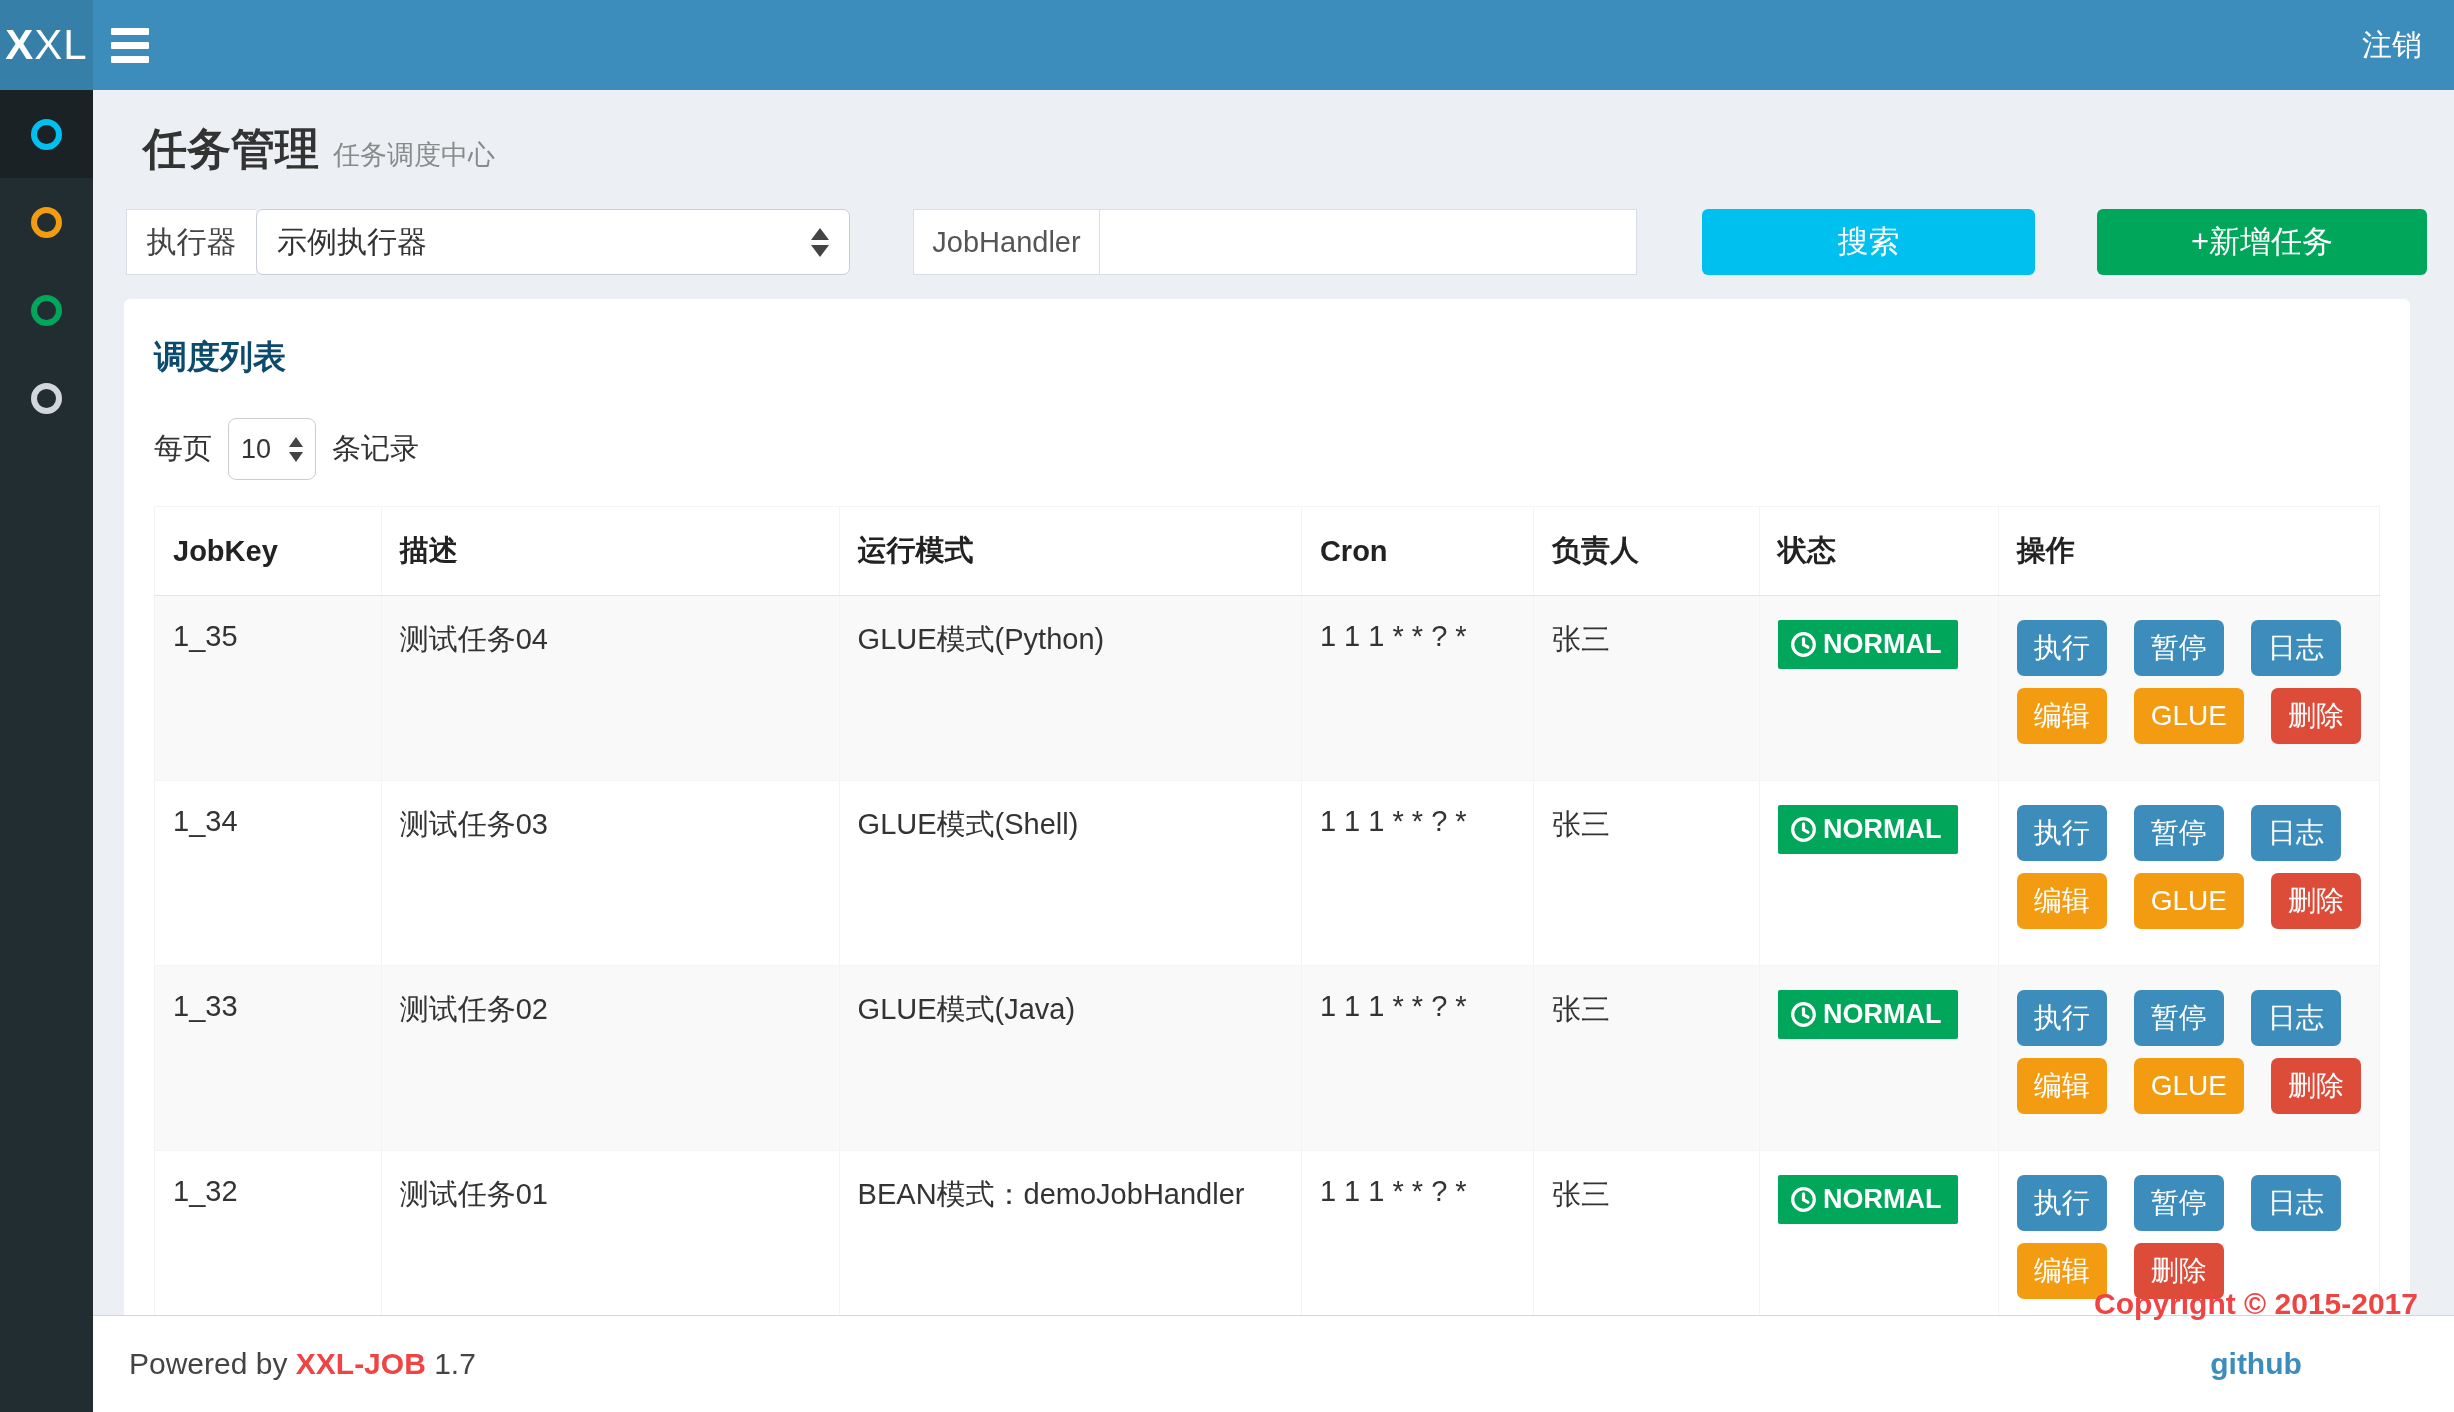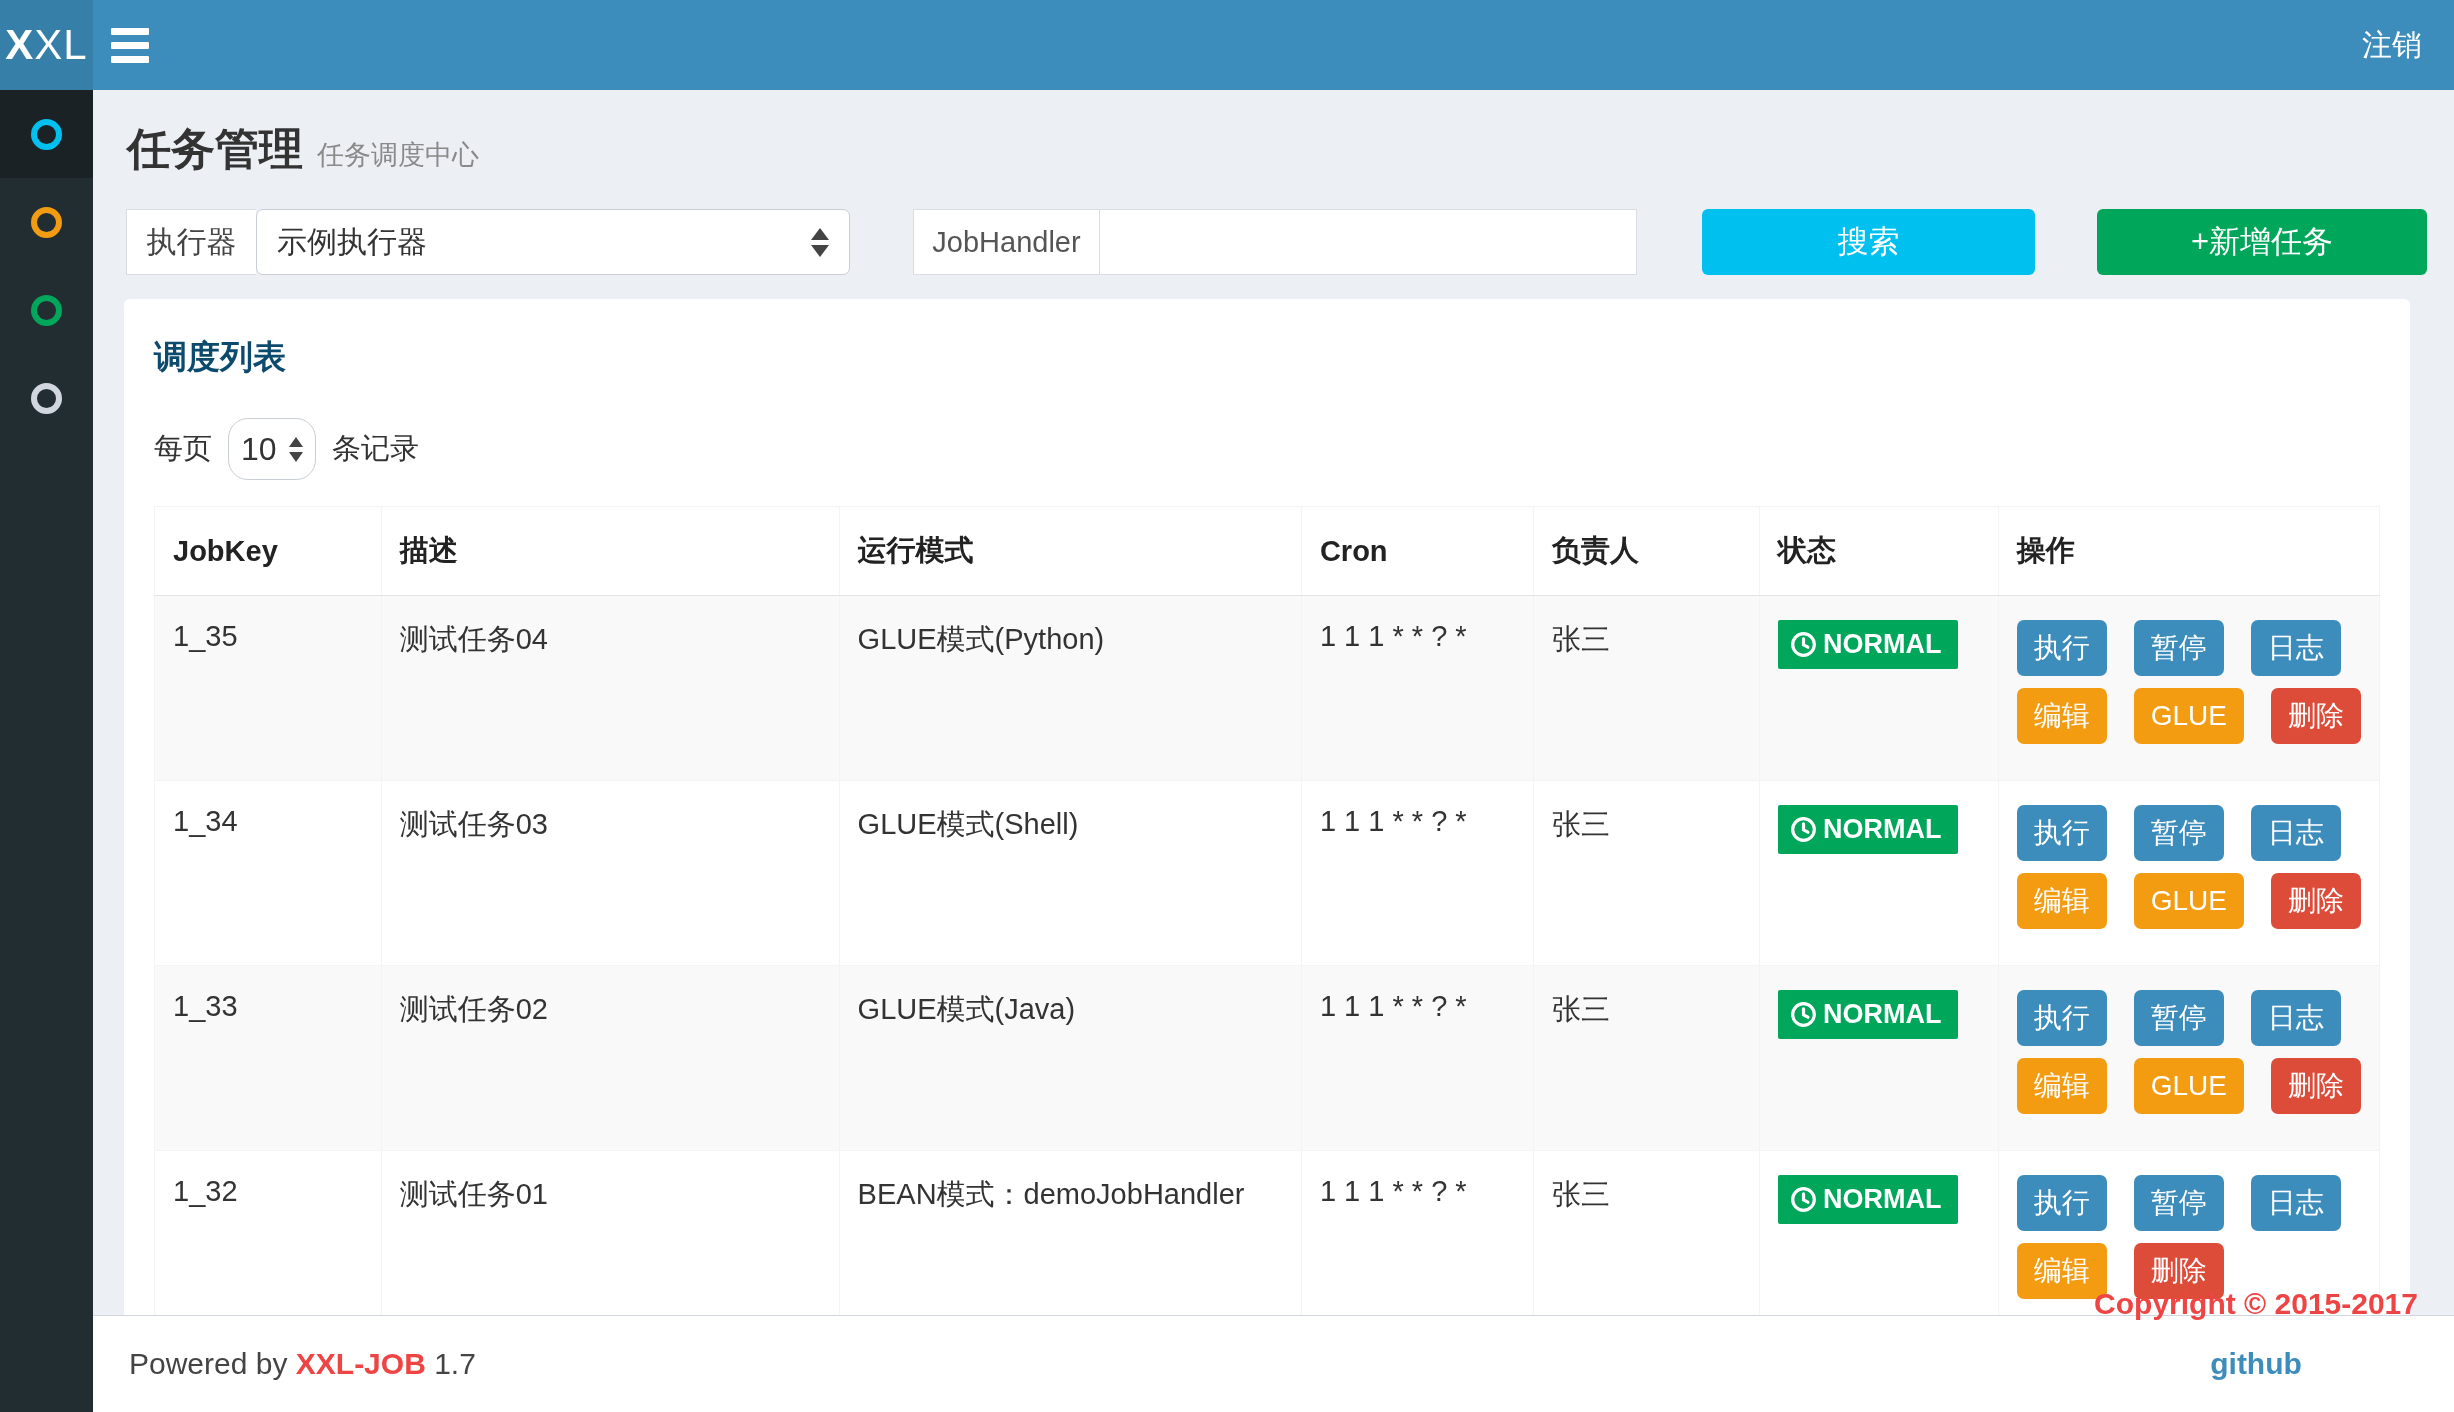--- a/index.html
+++ b/index.html
@@ -24,21 +24,21 @@
 
   
   .sidebar{position:absolute;left:0;top:90px;bottom:0;width:93px;background:var(--sidebar);z-index:4;}
   .side-item{height:88px;display:flex;align-items:center;justify-content:center;cursor:pointer;}
   .side-item.active{background:var(--sidebar_active);}
   .circle-icon{display:block;width:31px;height:31px;border-radius:50%;border:6px solid #fff;}
 
   
   .content{position:absolute;left:93px;top:90px;right:0;bottom:0;}
   .page-header{padding:30px 34px 20px 34px;}
-  .page-title{font-size:44px;font-weight:700;color:#333;}
+  .page-title{font-size:44px;font-weight:700;color:#333;margin-left:16px;}
   .page-subtitle{font-size:27px;color:#8a8a8a;margin-left:14px;}
 
   .filters{position:relative;height:66px;margin-left:33px;margin-top:10px;}
   .addon{display:inline-flex;align-items:center;justify-content:center;height:66px;background:#fff;border:1px solid #d9dee4;color:#444;font-size:30px;}
   .fgroup{position:absolute;top:0;display:flex;border-radius:15px;}
   .g1{left:0;}
   .g1 .addon{width:130px;border-right:none;}
   .select{height:66px;background:#fff;border:1px solid #c9ced4;border-radius:7px;display:flex;align-items:center;padding:0 20px;font-size:30px;color:#333;cursor:pointer;}
   .g1 .select{width:594px;}
   .updown{margin-left:auto;display:flex;flex-direction:column;align-items:center;gap:5px;}
@@ -48,21 +48,21 @@
   .g2 .addon{width:187px;font-size:29px;color:#555;}
   .g2 input{width:537px;height:66px;border:1px solid #d9dee4;border-left:none;font-size:29px;padding:0 16px;outline:none;color:#333;background:#fff;}
   .btn{position:absolute;top:0;height:66px;border:none;border-radius:6px;color:#fff;font-size:31px;cursor:pointer;font-family:inherit;}
   .btn-search{left:1576px;width:333px;background:var(--search_button);}
   .btn-add{left:1971px;width:330px;background:var(--add_button);}
 
   
   .panel{margin:24px 0 0 31px;width:2286px;background:#fff;border-radius:6px;padding:28px 30px 30px 30px;min-height:946px;}
   .panel-title{font-size:33px;font-weight:700;color:#0c4a6e;margin-top:8px;}
   .pagesize{margin-top:38px;display:flex;align-items:center;gap:16px;font-size:29px;color:#333;}
-  .select.small{width:88px;height:62px;border-radius:20px;padding:0 12px;font-size:32px;}
+  .select.small{width:88px;height:62px;border-radius:8px;padding:0 12px;font-size:27px;}
   .select.small .updown{margin-left:auto;}
   .select.small .updown .up{border-left-width:7px;border-right-width:7px;border-bottom-width:10px;}
   .select.small .updown .dn{border-left-width:7px;border-right-width:7px;border-top-width:10px;}
 
   table{width:100%;border-collapse:collapse;margin-top:26px;border:1px solid #f1f1f1;}
   th,td{border:1px solid #f4f4f4;text-align:left;vertical-align:top;padding:24px 18px;font-size:29px;}
   th{font-weight:700;color:#222;height:85px;vertical-align:middle;border-bottom:1px solid #e4e4e4;}
   tbody tr{height:146px;}
   tbody tr:nth-child(odd){background:#f9f9f9;}
   td{color:#333;}

